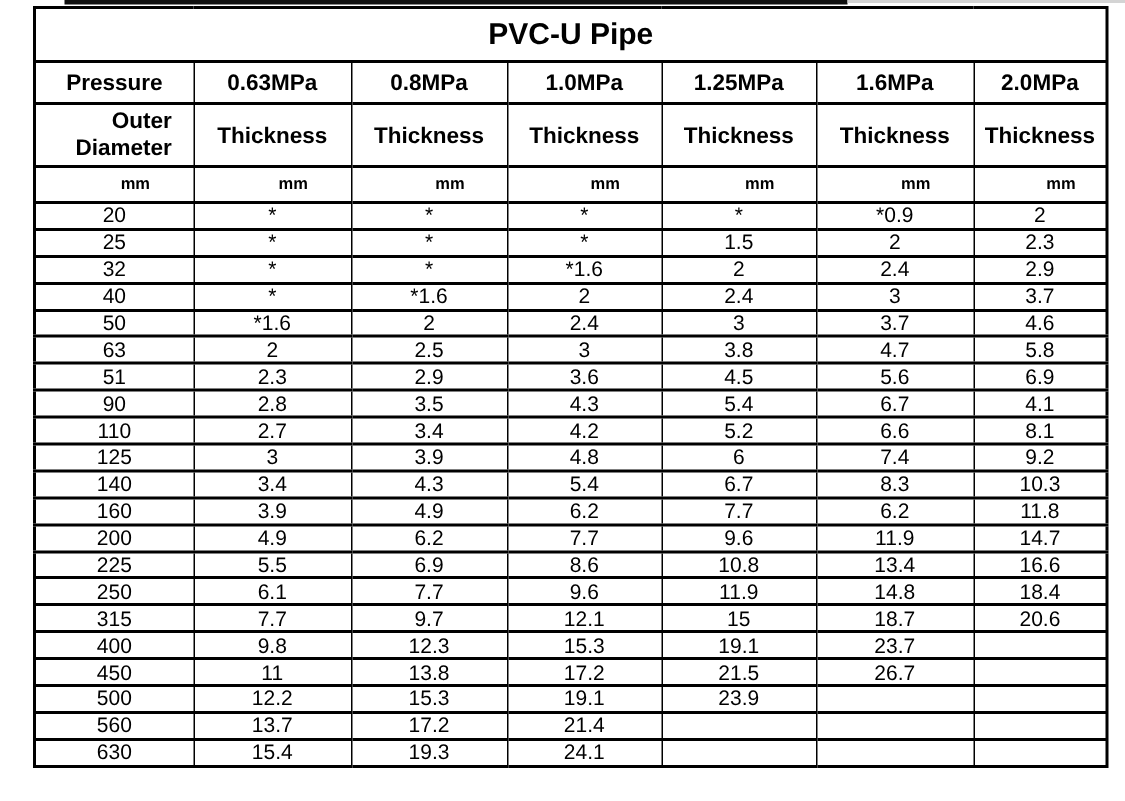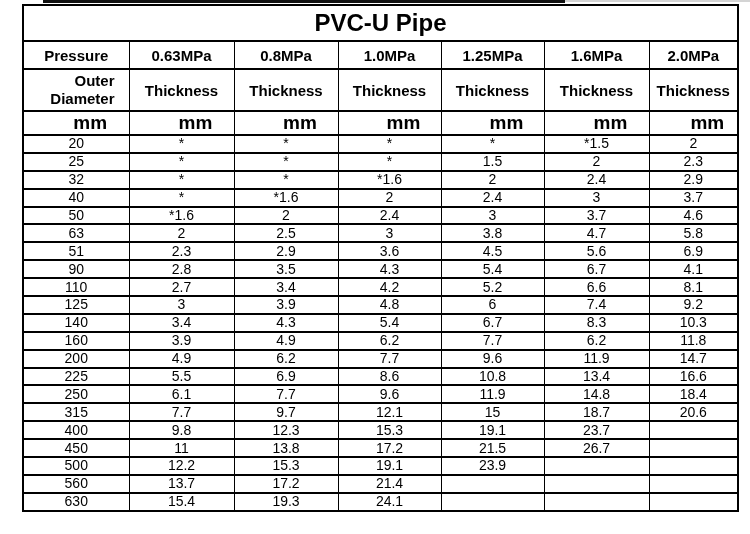--- a/index.html
+++ b/index.html
@@ -45,21 +45,21 @@
     border-top-width: 2px;
     border-bottom-width: 2px;
     padding: 0;
     text-align: center;
     vertical-align: middle;
     white-space: nowrap;
     overflow: hidden;
   }
   tr.title-row th {
     height: 34px;
-    font-size: 24px;
+    font-size: 20px;
     font-weight: bold;
   }
   tr.pressure-row th {
     height: 26px;
     font-size: 15px;
     font-weight: bold;
     text-align: center;
   }
   tr.thick-row th {
     height: 40px;
@@ -67,21 +67,21 @@
     font-weight: bold;
   }
   tr.thick-row th.od {
     white-space: normal;
     line-height: 18px;
     padding: 0 14px;
     text-align: right;
   }
   tr.unit-row th {
     height: 22px;
-    font-size: 19px;
+    font-size: 11px;
     font-weight: bold;
     padding-left: 28px;
   }
   tbody.data td {
     height: 15.9px;
     font-size: 14px;
     line-height: 15px;
     font-weight: normal;
   }
 </style>
@@ -133,21 +133,21 @@
         <th>mm</th>
       </tr>
   </thead>
   <tbody class="data" id="table-body">
       <tr>
         <td>20</td>
         <td>*</td>
         <td>*</td>
         <td>*</td>
         <td>*</td>
-        <td>*1.5</td>
+        <td>*0.9</td>
         <td>2</td>
       </tr>
       <tr>
         <td>25</td>
         <td>*</td>
         <td>*</td>
         <td>*</td>
         <td>1.5</td>
         <td>2</td>
         <td>2.3</td>

